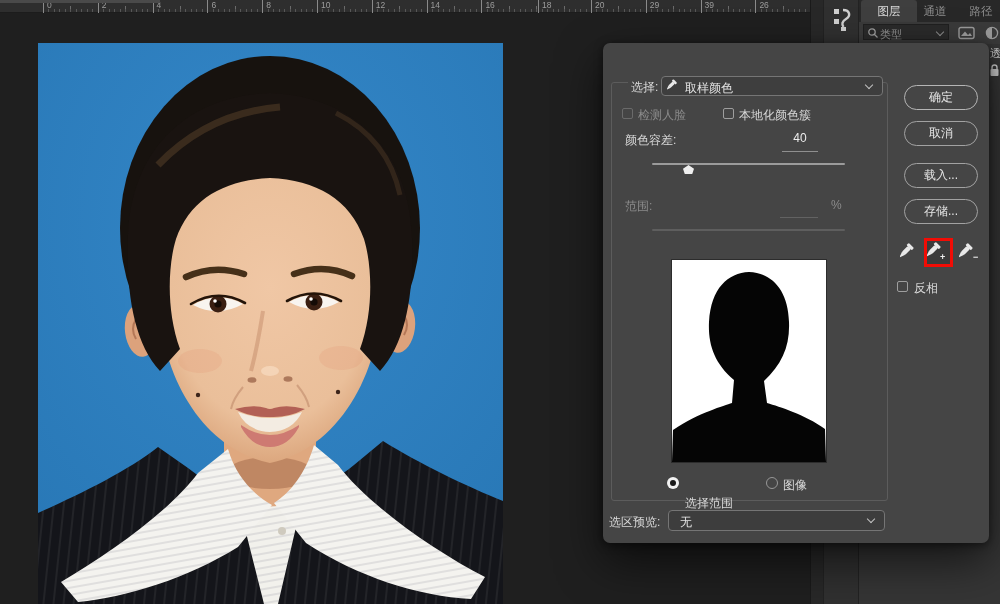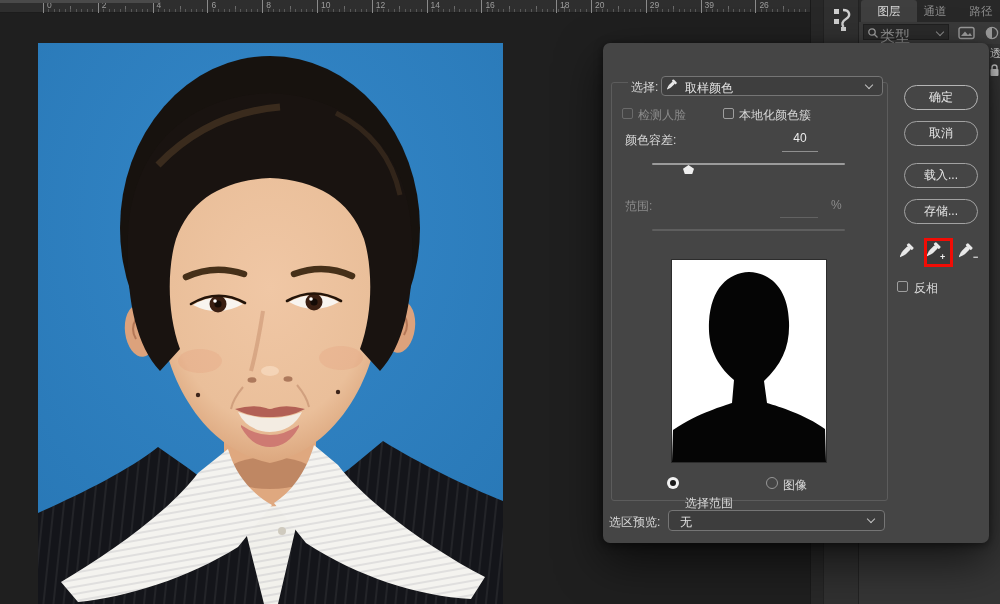--- a/index.html
+++ b/index.html
@@ -27,21 +27,21 @@
   .dock-a { position:absolute; left:810px; top:0; width:13px; height:604px; background:#282828; border-left:1px solid #1a1a1a; }
   .dock-b { position:absolute; left:823px; top:0; width:35px; height:604px; background:#303030; border-left:1px solid #222; }
   .dock-icon-btn { position:absolute; left:2px; top:3px; width:31px; height:35px; border-radius:3px; }
   .panel-c { position:absolute; left:858px; top:0; width:142px; height:604px; background:#353535; border-left:1px solid #222; }
   .tabbar { position:absolute; left:0; top:0; width:142px; height:22px; background:#282828; }
   .tab { position:absolute; top:0; height:22px; width:56px; text-align:center; font-size:11.5px;
          line-height:22px; color:#8e8e8e; }
   .tab.active { background:#3f3f3f; color:#dcdcdc; border-radius:3px 3px 0 0; }
   .filter-row { position:absolute; left:0; top:22px; width:142px; height:22px; background:#3a3a3a; }
   .search-box { position:absolute; left:4px; top:2px; width:86px; height:16px; background:#2a2a2a;
-                border:1px solid #1f1f1f; border-radius:0; color:#8e8e8e; font-size:15px; }
+                border:1px solid #1f1f1f; border-radius:0; color:#8e8e8e; font-size:11px; }
   .search-box .txt { position:absolute; left:16px; top:2px; }
   .panel-fragment { position:absolute; color:#c6c6c6; font-size:11px; }
 
   
   .chev { display:inline-block; width:6px; height:6px; border-right:1.5px solid #c2c2c2;
           border-bottom:1.5px solid #c2c2c2; transform:rotate(45deg); }
 
   
   .dialog { position:absolute; left:603px; top:43px; width:386px; height:500px; background:#454545;
             border-radius:7px; box-shadow:0 18px 45px rgba(0,0,0,.6), 0 2px 8px rgba(0,0,0,.5);
@@ -183,21 +183,21 @@
     <div>
         <span class="ruler-num" style="left: 43px;">0</span>
         <span class="ruler-num" style="left: 97.8px;">2</span>
         <span class="ruler-num" style="left: 152.6px;">4</span>
         <span class="ruler-num" style="left: 207.4px;">6</span>
         <span class="ruler-num" style="left: 262.2px;">8</span>
         <span class="ruler-num" style="left: 317px;">10</span>
         <span class="ruler-num" style="left: 371.8px;">12</span>
         <span class="ruler-num" style="left: 426.6px;">14</span>
         <span class="ruler-num" style="left: 481.4px;">16</span>
-        <span class="ruler-num" style="left: 556px;">18</span>
+        <span class="ruler-num" style="left: 538px;">18</span>
         <span class="ruler-num" style="left: 591px;">20</span>
         <span class="ruler-num" style="left: 645.8px;">29</span>
         <span class="ruler-num" style="left: 700.6px;">39</span>
         <span class="ruler-num" style="left: 755.4px;">26</span>
       </div>
   </div>
   <div class="tab-remnant"></div>
 
   <div class="dock-a"></div>
   <div class="dock-b">

